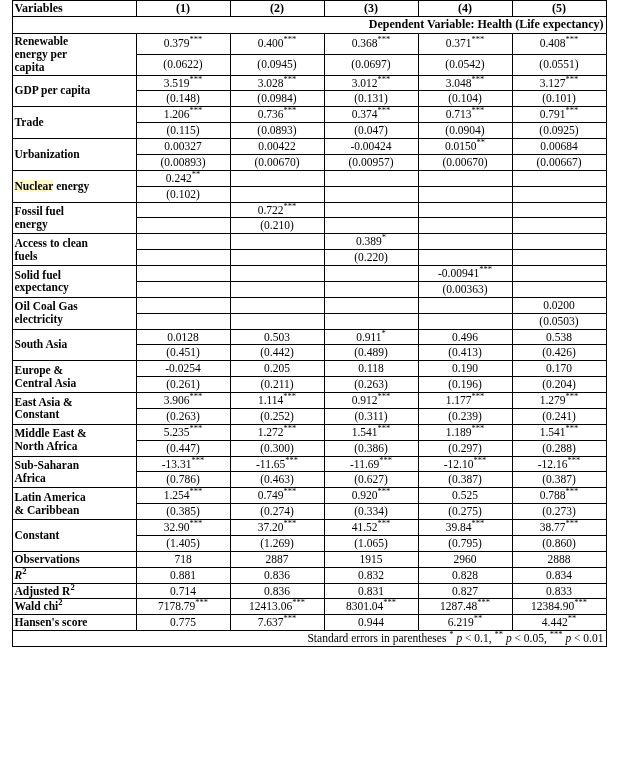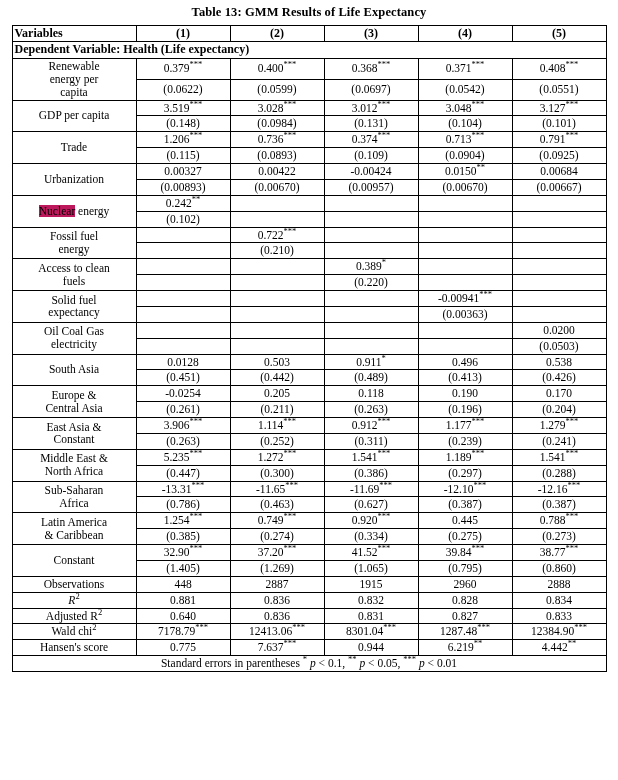--- a/index.html
+++ b/index.html
@@ -48,60 +48,59 @@
     text-align: center;
     font-weight: bold;
     font-size: 12px;
   }
   .hdr-var {
     text-align: left;
     font-weight: bold;
     font-size: 12px;
   }
   .depvar {
-    text-align: left;
+    text-align: right;
     font-weight: bold;
     font-size: 12px;
     padding: 2px 0;
   }
   .varcell {
-    text-align: center;
     font-size: 11.5px;
     padding: 1px 3px;
+    font-weight: bold;
   }
   .num {
     text-align: center;
     font-size: 11.5px;
     white-space: nowrap;
   }
   .coef-row td { border-bottom: none; }
   .se-row td { border-top: none; }
   .coef-row td.varcell, .se-row td.varcell { }
   sup {
     font-size: 8.5px;
     vertical-align: super;
     line-height: 0;
   }
   .italic { font-style: italic; }
   .highlight {
-    background: #be185d;
+    background: #fef9c3;
   }
   .footnote {
     font-size: 11.5px;
-    text-align: center;
+    text-align: right;
     padding: 1px 3px;
   }
   .twoline { line-height: 1.1; }
 </style>
 </head>
 <body>
 
 <div class="page">
 
-  <div class="title">Table 13: GMM Results of Life Expectancy</div>
 
   <table class="gmm">
     <colgroup>
       <col class="col-var">
       <col class="col-num">
       <col class="col-num">
       <col class="col-num">
       <col class="col-num">
       <col class="col-num">
     </colgroup>
@@ -126,21 +125,21 @@
           <span>capita</span>
         </td>
         <td class="num">0.379<sup>***</sup></td>
         <td class="num">0.400<sup>***</sup></td>
         <td class="num">0.368<sup>***</sup></td>
         <td class="num">0.371<sup>***</sup></td>
         <td class="num">0.408<sup>***</sup></td>
       </tr>
       <tr class="se-row">
         <td class="num">(0.0622)</td>
-        <td class="num">(0.0599)</td>
+        <td class="num">(0.0945)</td>
         <td class="num">(0.0697)</td>
         <td class="num">(0.0542)</td>
         <td class="num">(0.0551)</td>
       </tr>
 
       <tr class="coef-row">
         <td class="varcell" rowspan="2">GDP per capita</td>
         <td class="num">3.519<sup>***</sup></td>
         <td class="num">3.028<sup>***</sup></td>
         <td class="num">3.012<sup>***</sup></td>
@@ -159,21 +158,21 @@
         <td class="varcell" rowspan="2">Trade</td>
         <td class="num">1.206<sup>***</sup></td>
         <td class="num">0.736<sup>***</sup></td>
         <td class="num">0.374<sup>***</sup></td>
         <td class="num">0.713<sup>***</sup></td>
         <td class="num">0.791<sup>***</sup></td>
       </tr>
       <tr class="se-row">
         <td class="num">(0.115)</td>
         <td class="num">(0.0893)</td>
-        <td class="num">(0.109)</td>
+        <td class="num">(0.047)</td>
         <td class="num">(0.0904)</td>
         <td class="num">(0.0925)</td>
       </tr>
 
       <tr class="coef-row">
         <td class="varcell" rowspan="2">Urbanization</td>
         <td class="num">0.00327</td>
         <td class="num">0.00422</td>
         <td class="num">-0.00424</td>
         <td class="num">0.0150<sup>**</sup></td>
@@ -372,21 +371,21 @@
       </tr>
 
       <tr class="coef-row">
         <td class="varcell twoline" rowspan="2">
           <span>Latin America</span><br>
           <span>&amp; Caribbean</span>
         </td>
         <td class="num">1.254<sup>***</sup></td>
         <td class="num">0.749<sup>***</sup></td>
         <td class="num">0.920<sup>***</sup></td>
-        <td class="num">0.445</td>
+        <td class="num">0.525</td>
         <td class="num">0.788<sup>***</sup></td>
       </tr>
       <tr class="se-row">
         <td class="num">(0.385)</td>
         <td class="num">(0.274)</td>
         <td class="num">(0.334)</td>
         <td class="num">(0.275)</td>
         <td class="num">(0.273)</td>
       </tr>
 
@@ -401,39 +400,39 @@
       <tr class="se-row">
         <td class="num">(1.405)</td>
         <td class="num">(1.269)</td>
         <td class="num">(1.065)</td>
         <td class="num">(0.795)</td>
         <td class="num">(0.860)</td>
       </tr>
 
       <tr>
         <td class="varcell">Observations</td>
-        <td class="num">448</td>
+        <td class="num">718</td>
         <td class="num">2887</td>
         <td class="num">1915</td>
         <td class="num">2960</td>
         <td class="num">2888</td>
       </tr>
 
       <tr>
         <td class="varcell"><span class="italic">R</span><sup>2</sup></td>
         <td class="num">0.881</td>
         <td class="num">0.836</td>
         <td class="num">0.832</td>
         <td class="num">0.828</td>
         <td class="num">0.834</td>
       </tr>
 
       <tr>
         <td class="varcell"><span>Adjusted R</span><sup>2</sup></td>
-        <td class="num">0.640</td>
+        <td class="num">0.714</td>
         <td class="num">0.836</td>
         <td class="num">0.831</td>
         <td class="num">0.827</td>
         <td class="num">0.833</td>
       </tr>
 
       <tr>
         <td class="varcell"><span>Wald chi</span><sup>2</sup></td>
         <td class="num">7178.79<sup>***</sup></td>
         <td class="num">12413.06<sup>***</sup></td>

